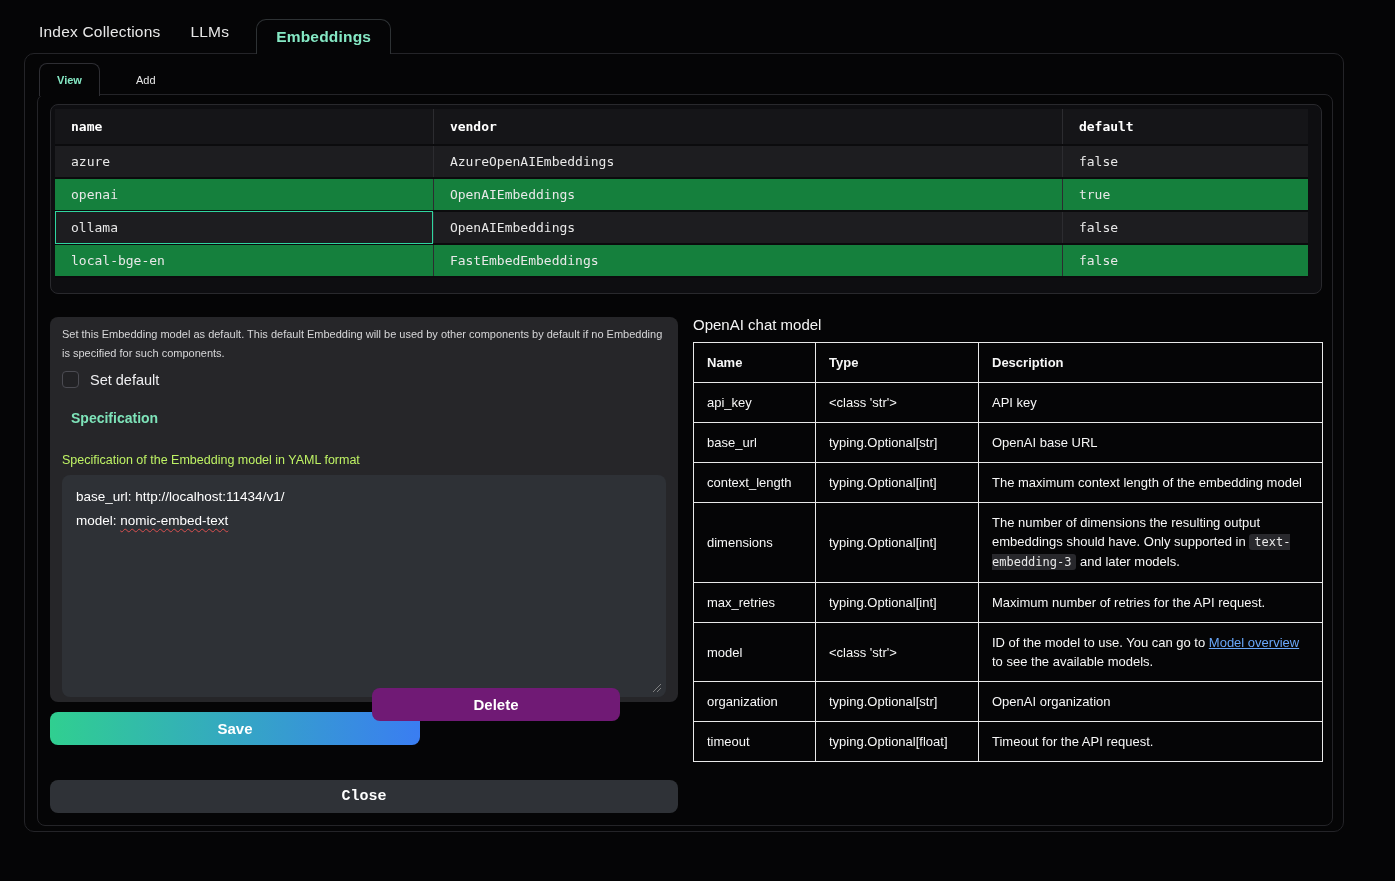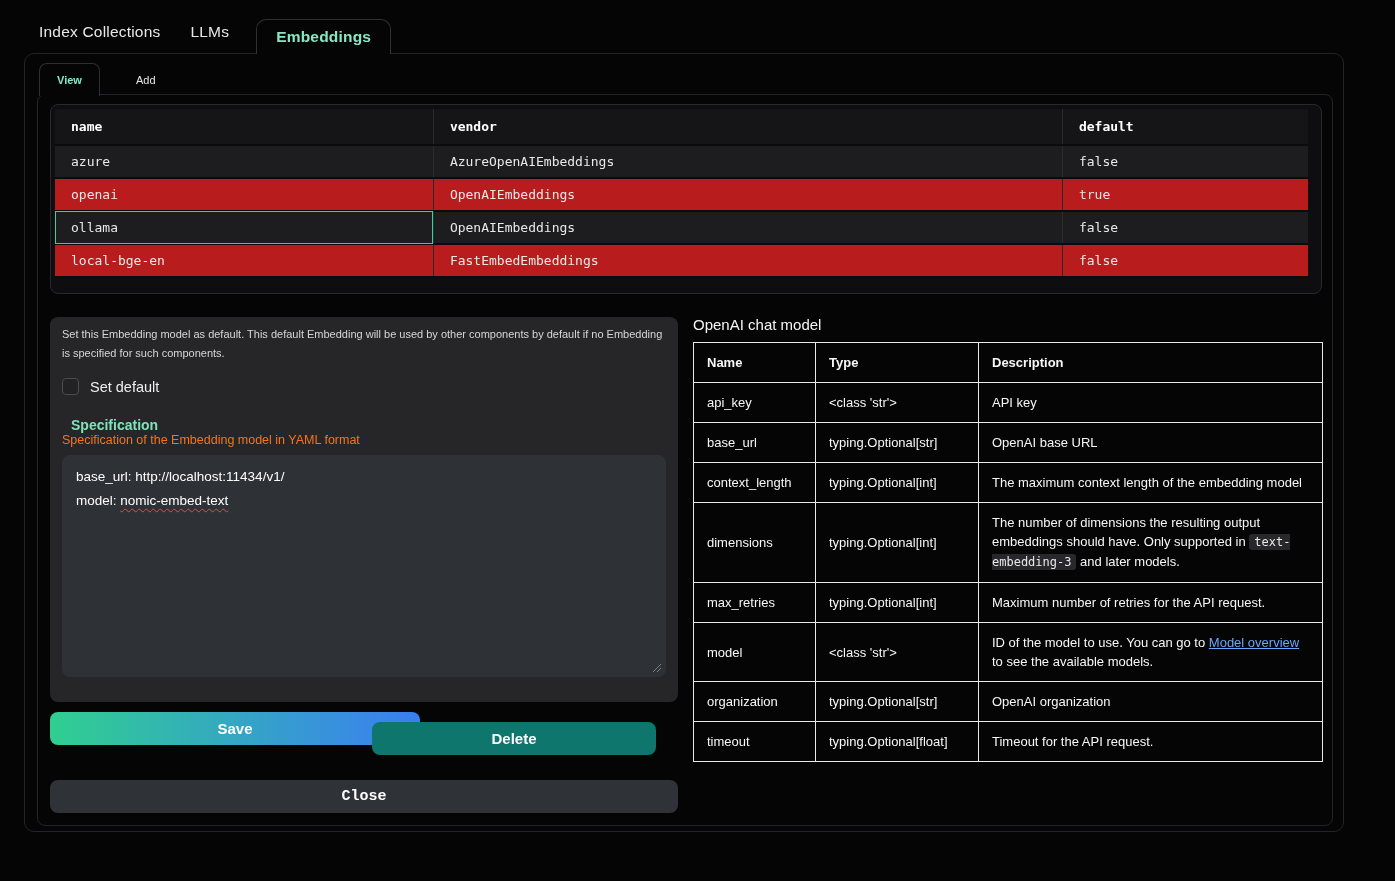--- a/index.html
+++ b/index.html
@@ -55,55 +55,55 @@
   .emb-table th {
     text-align:left; font-weight:bold; color:#ffffff; background:#151518;
     padding:10px 16px; border-bottom:2px solid #0b0b0d;
   }
   .emb-table td {
     color:#e8e8e8; padding:8px 16px; border-bottom:2px solid #0b0b0d;
     overflow:hidden; white-space:nowrap;
   }
   .emb-table th + th, .emb-table td + td { border-left:1px solid #2c2c30; }
   .emb-table tr.r-light td { background:#1d1d20; }
-  .emb-table tr.r-dark  td { background:#b91c1c; }
+  .emb-table tr.r-dark  td { background:#15803d; }
   .emb-table td.selected { outline:1px solid #2fd6a0; outline-offset:-1px; }
   
   .left-panel {
     position:absolute; left:12px; top:222px; width:628px; height:385px;
     background:#262629; border-radius:8px; padding-top:8px; overflow:hidden;
   }
   .panel-desc { margin:0 12px; font-size:11px; line-height:18.5px; color:#d6d6d8; }
-  .checkbox-row { display:flex; align-items:center; margin:16px 12px 0; }
+  .checkbox-row { display:flex; align-items:center; margin:9px 12px 0; }
   .checkbox {
     width:17px; height:17px; border:1px solid #4b4b52; border-radius:4px;
     background:#222225; display:inline-block; cursor:pointer;
   }
   .checkbox-label { margin-left:11px; font-size:14.5px; color:#efeff1; }
   .spec-heading { margin:22px 12px 0 21px; font-size:14px; font-weight:bold; color:#7ee3b9; }
-  .spec-desc { margin:0 12px 0; font-size:12.5px; color:#f97316; }
+  .spec-desc { margin:27px 12px 0; font-size:12.5px; color:#bef264; }
   .yaml-box {
     position:relative; margin:8px 12px 0; width:604px; height:222px;
     background:#2e3136; border-radius:8px; padding:10px 14px;
     font-size:13.5px; line-height:24px; color:#ffffff; cursor:text;
   }
   .yaml-line { white-space:pre-wrap; }
   .squiggle {
     text-decoration:underline wavy #d84f4f; text-decoration-thickness:1px;
     text-underline-offset:3px;
   }
   .resize-handle { position:absolute; right:4px; bottom:4px; opacity:.75; }
   
   .btn {
     position:absolute; height:33px; border:none; border-radius:8px;
     font-family:inherit; font-size:15px; font-weight:bold; color:#ffffff;
     display:flex; align-items:center; justify-content:center; cursor:pointer;
   }
   .btn.save   { left:12px;  top:617px; width:370px; background:linear-gradient(90deg,#30cf90 0%,#35a3c8 55%,#3a7df2 100%); }
-  .btn.delete { left:334px; top:627px; width:284px; background:#0f766e; }
+  .btn.delete { left:334px; top:593px; width:248px; background:#701a75; }
   .btn.close  { left:12px;  top:685px; width:628px; background:#2f3237;font-family:Liberation Mono, monospace; }
   
   .docs-title { position:absolute; left:655px; top:221px; font-size:15px; color:#f5f5f5; }
   .docs-table {
     position:absolute; left:655px; top:247px; width:629px;
     border-collapse:collapse; font-size:13px; color:#f7f7f7; table-layout:fixed;
   }
   .docs-table th, .docs-table td {
     border:1px solid #e9e9e9; text-align:left; vertical-align:middle;
     padding:10px 13px; line-height:19px;

